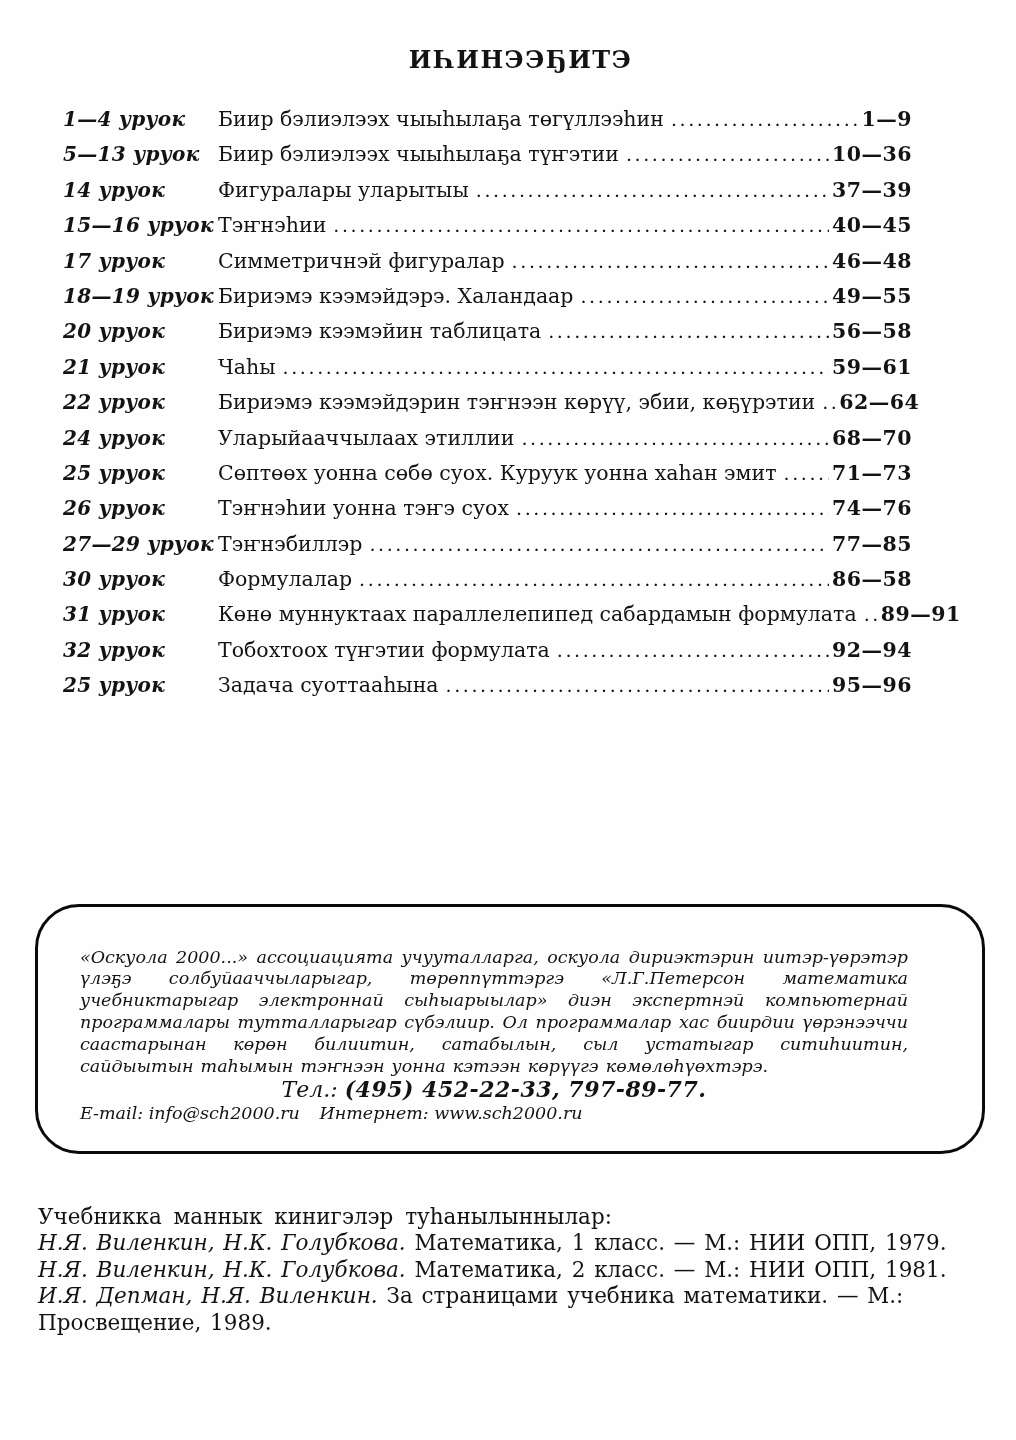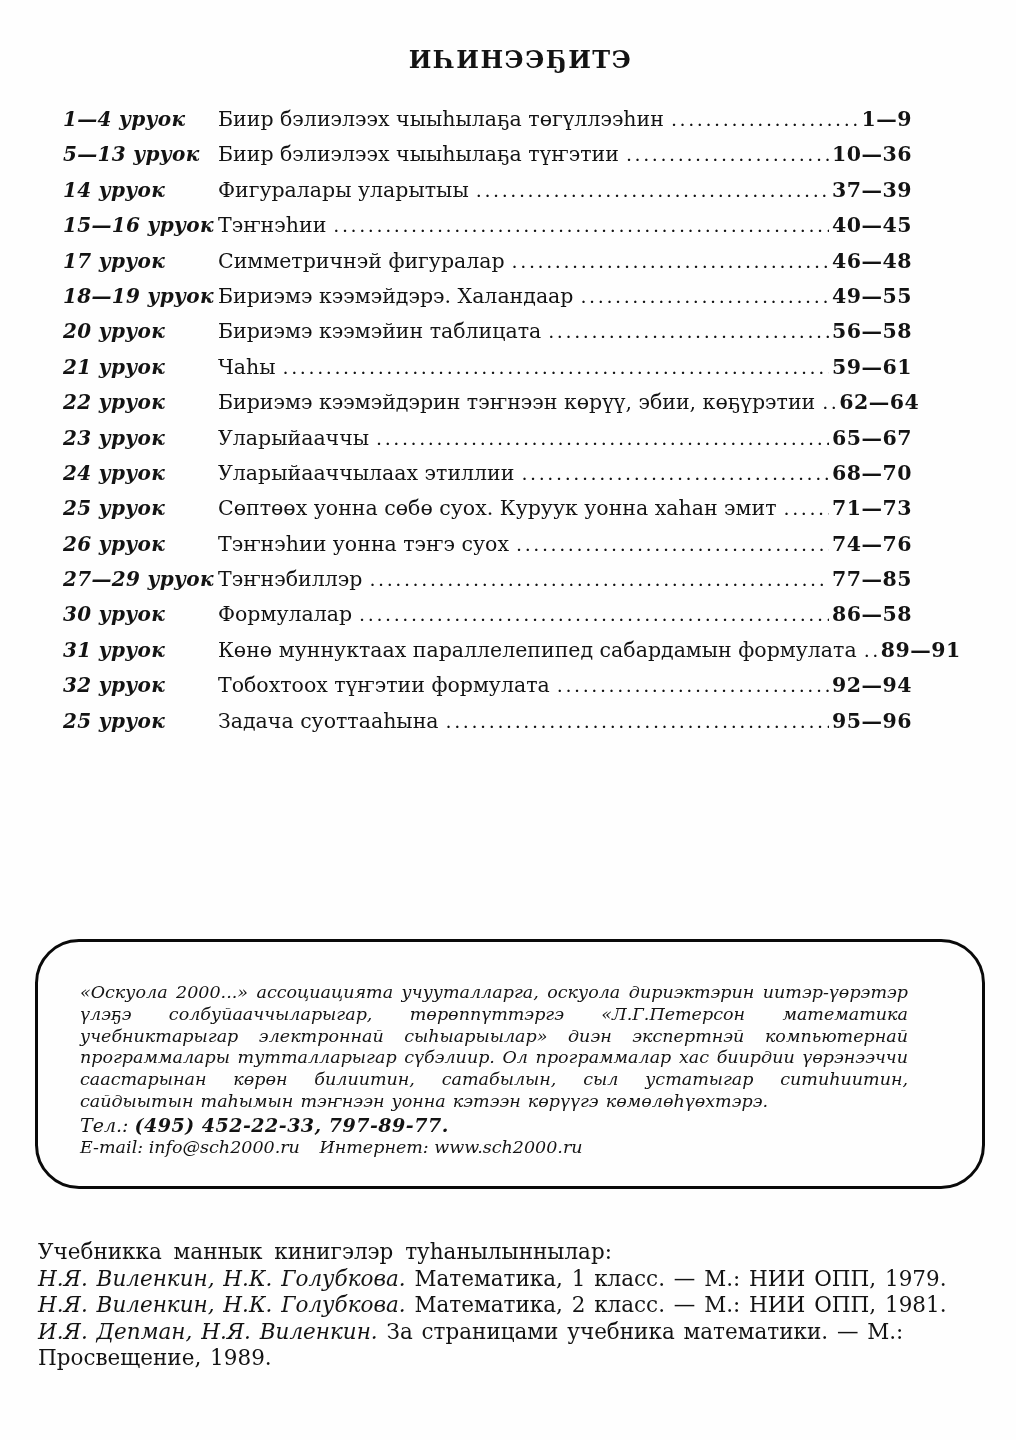--- a/index.html
+++ b/index.html
@@ -45,22 +45,22 @@
     height:250px;
     border:3px solid #0a0a0a;
     border-radius:44px;
     padding:40px 74px 0 42px;
   }
   .box-par{
     margin:0;font-style:italic;font-size:17.5px;line-height:21.8px;
     text-align:justify;word-spacing:1.5px;
   }
   .box-phone{
-    margin:1px 0 0;text-align:left;font-style:italic;
-    font-size:19px;line-height:22.5px;
+    margin:1px 0 0;text-align:center;font-style:italic;
+    font-size:22px;line-height:22.5px;
   }
   .box-phone .phone-numbers{font-weight:bold;letter-spacing:0.5px;}
   .box-contacts{
     margin:0;text-align:left;font-style:italic;
     font-size:17.5px;line-height:23.5px;
   }
   .box-contacts .contact-right{margin-left:14px;}
 
   
   .biblio{margin:50px 58px 0 38px;font-size:21.5px;line-height:26.6px;}
@@ -123,26 +123,20 @@
       <span class="toc-lesson">21 уруок</span>
       <span class="toc-title">Чаһы</span>
       <span class="toc-leader"></span>
       <span class="toc-pages">59—61</span>
     </div>
       <div class="toc-row">
       <span class="toc-lesson">22 уруок</span>
       <span class="toc-title">Бириэмэ кээмэйдэрин тэҥнээн көрүү, эбии, көҕүрэтии</span>
       <span class="toc-leader"></span>
       <span class="toc-pages">62—64</span>
-    </div>
-      <div class="toc-row">
-      <span class="toc-lesson">23 уруок</span>
-      <span class="toc-title">Уларыйааччы</span>
-      <span class="toc-leader"></span>
-      <span class="toc-pages">65—67</span>
     </div>
       <div class="toc-row">
       <span class="toc-lesson">24 уруок</span>
       <span class="toc-title">Уларыйааччылаах этиллии</span>
       <span class="toc-leader"></span>
       <span class="toc-pages">68—70</span>
     </div>
       <div class="toc-row">
       <span class="toc-lesson">25 уруок</span>
       <span class="toc-title">Сөптөөх уонна сөбө суох. Куруук уонна хаһан эмит</span>

